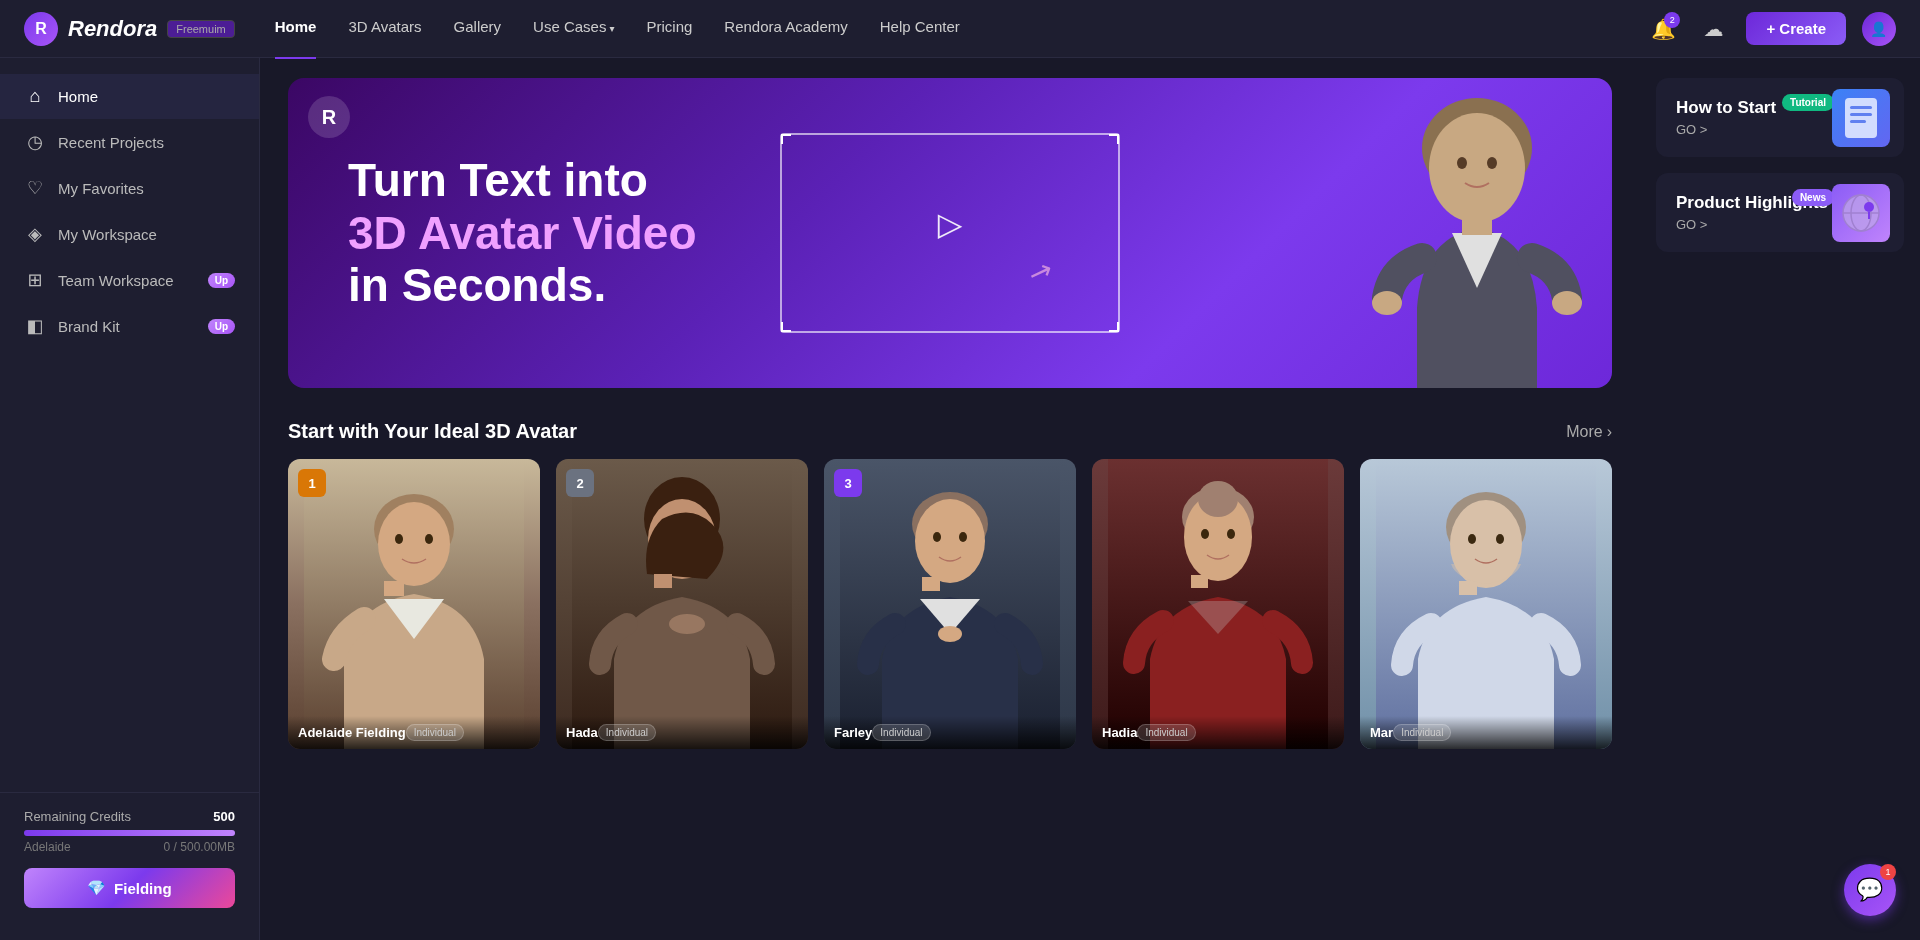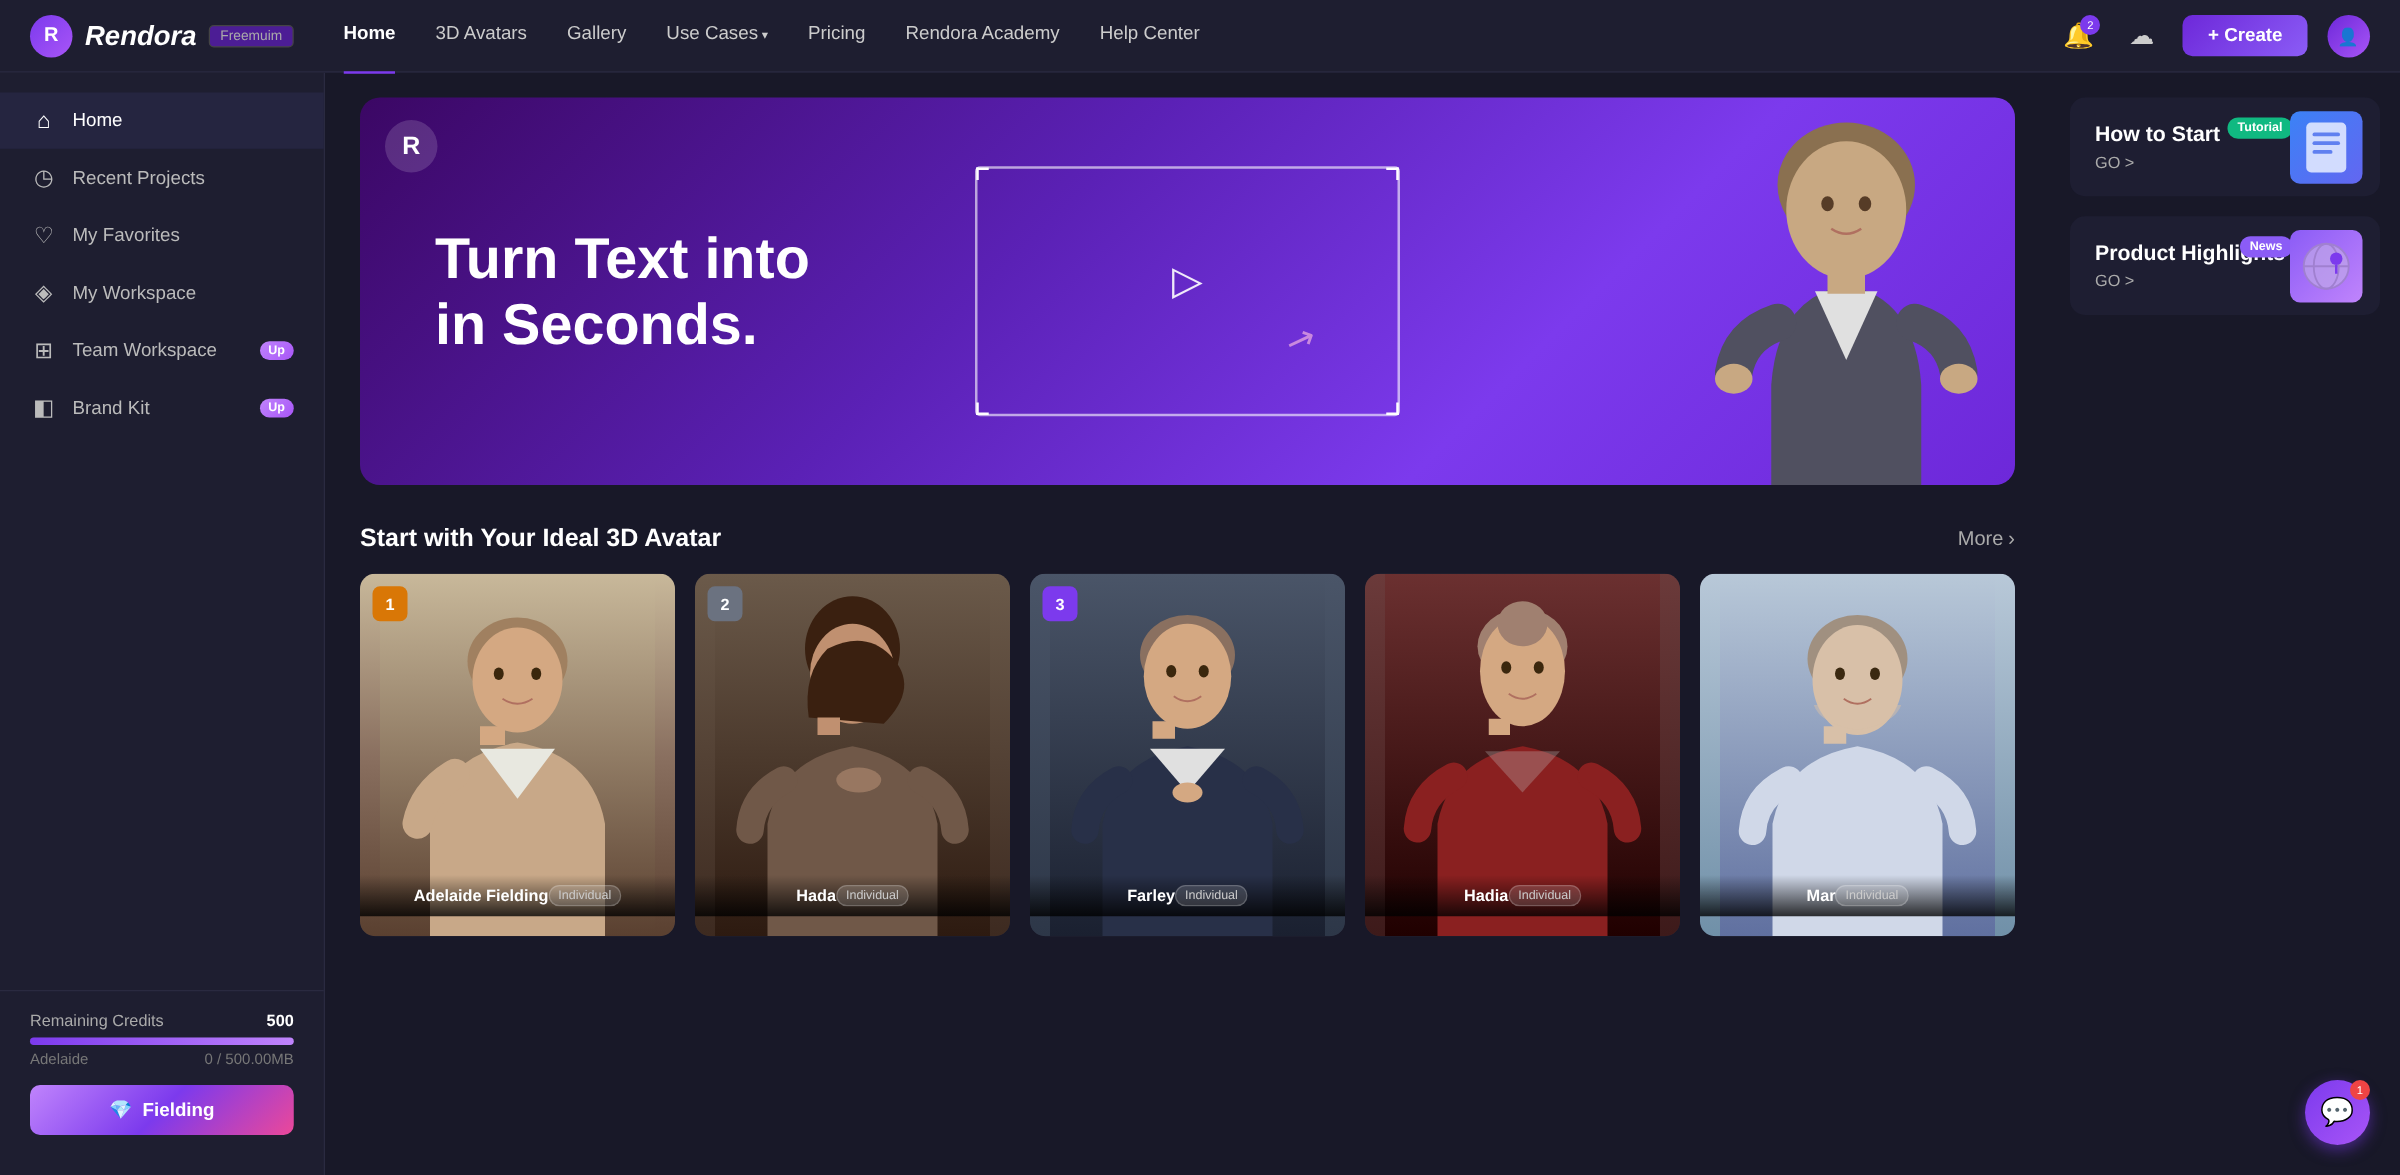--- a/index.html
+++ b/index.html
@@ -361,27 +361,27 @@
       justify-content: center;
       font-size: 13px;
       font-weight: 700;
       color: #fff;
     }
     .rank-gold { background: #d97706; }
     .rank-silver { background: #6b7280; }
     .rank-purple { background: #7c3aed; }
     .avatar-card-footer {
       position: absolute;
-      bottom: 16px;
+      bottom: 0;
       left: 0; right: 0;
       padding: 8px 10px;
       background: linear-gradient(0deg, rgba(0,0,0,0.8) 0%, transparent 100%);
       display: flex;
       align-items: center;
-      justify-content: center;
+      justify-content: flex-start;
     }
     .avatar-name {
       font-size: 13px;
       font-weight: 600;
       color: #fff;
     }
     .individual-badge {
       background: rgba(255,255,255,0.15);
       color: #ccc;
       font-size: 10px;
@@ -590,20 +590,21 @@
     </div>
   </aside>
 
   <main class="content-area">
 
     <div class="hero-banner">
       <div class="hero-logo">R</div>
       <div class="hero-text">
         <div class="hero-title">
           <div>Turn Text into</div>
+          <div><span style="color:#f0a0ff">3D Avatar Video</span></div>
           <div>in Seconds.</div>
         </div>
       </div>
 
       <div class="hero-person">
         <svg width="230" height="300" viewBox="0 0 230 300" xmlns="http://www.w3.org/2000/svg">
 
           <ellipse cx="115" cy="60" rx="55" ry="50" fill="#8a7050"></ellipse>
 
           <ellipse cx="115" cy="80" rx="48" ry="55" fill="#c8a882"></ellipse>

